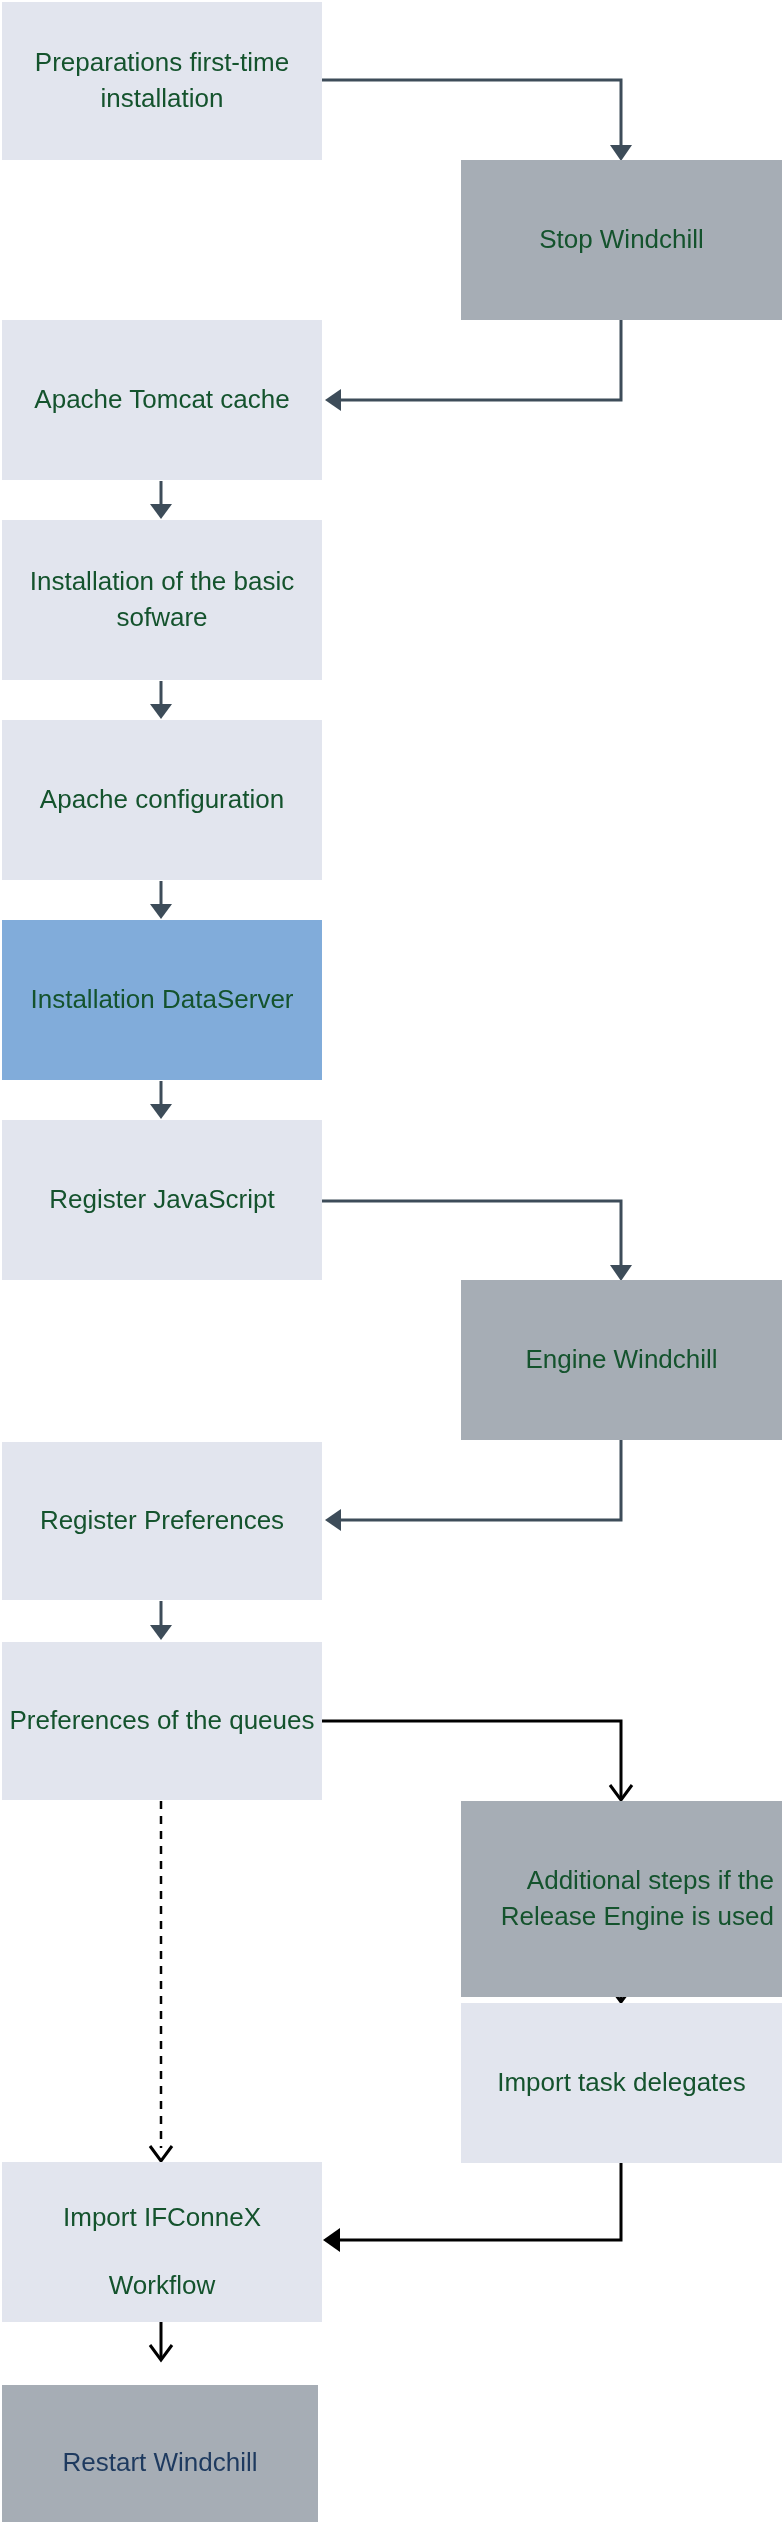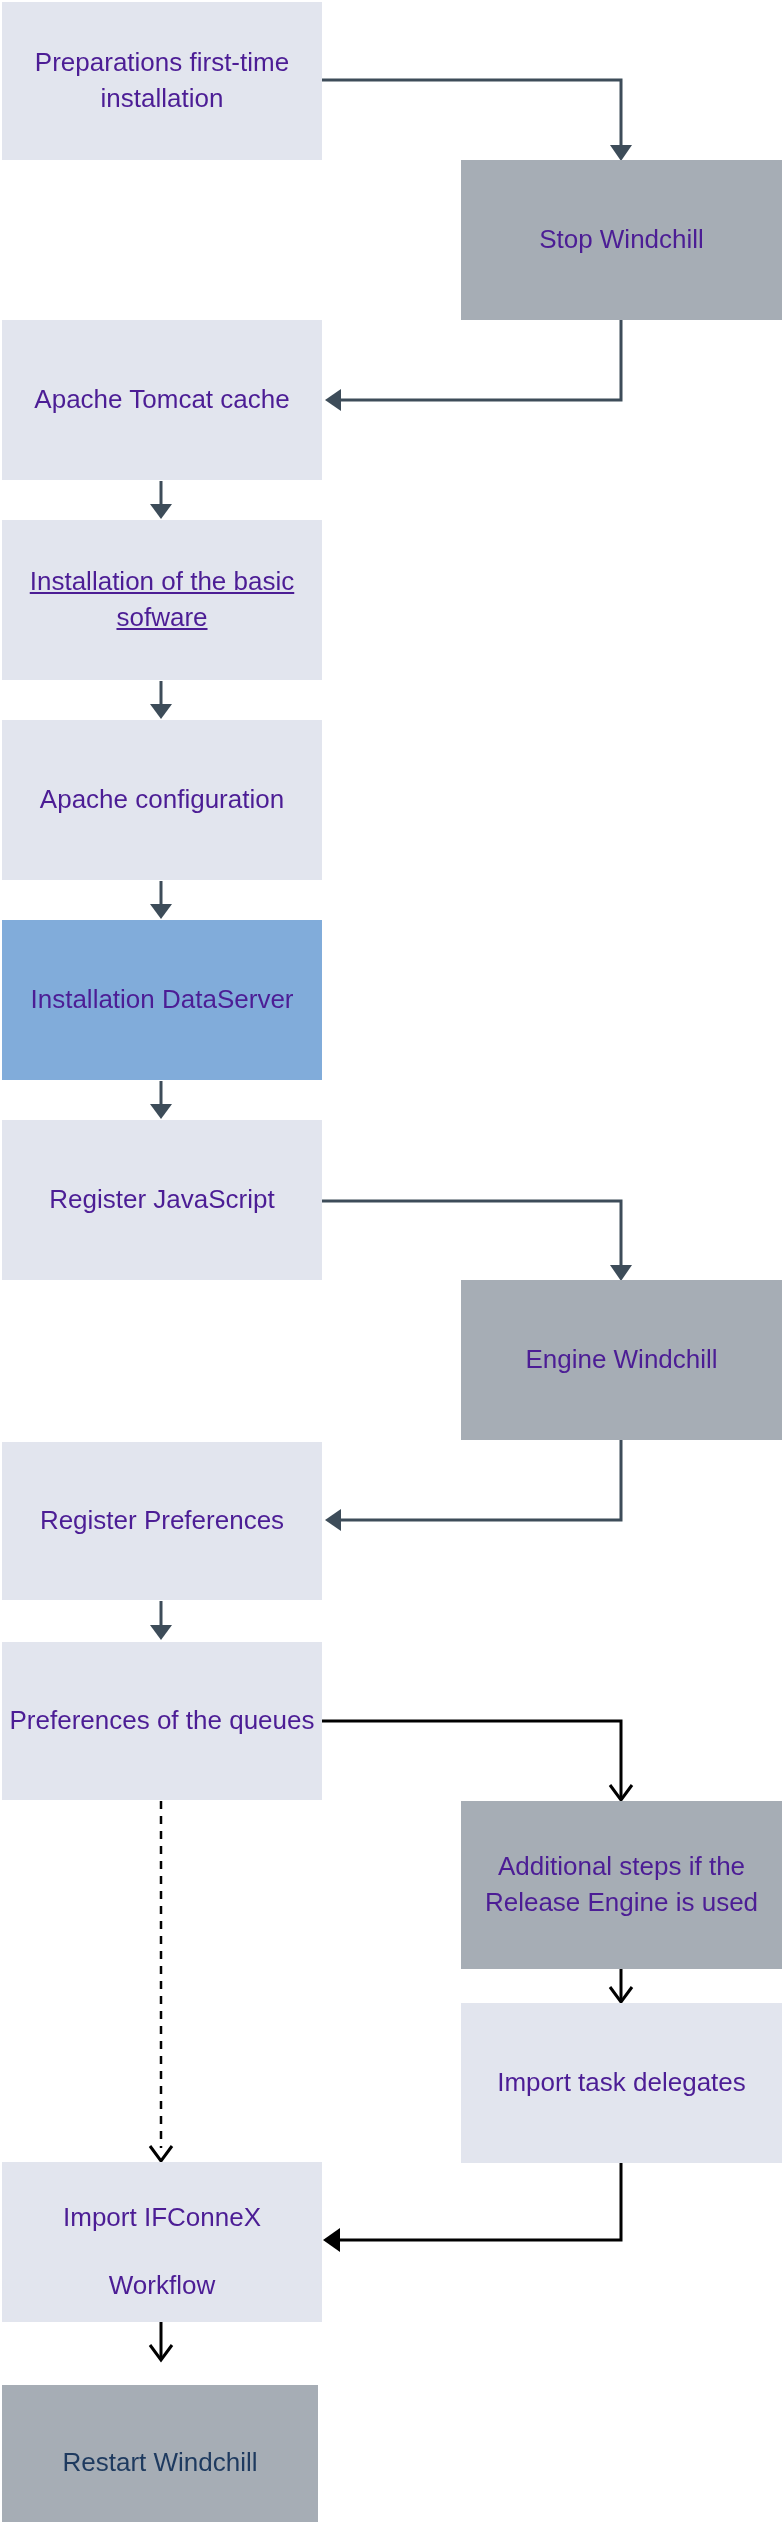--- a/index.html
+++ b/index.html
@@ -13,21 +13,21 @@
   }
   .node {
     position: absolute;
     display: flex;
     flex-direction: column;
     align-items: center;
     justify-content: center;
     text-align: center;
     font-size: 26px;
     line-height: 1.38;
-    color: #4c1d95;
+    color: #14532d;
     box-sizing: border-box;
     padding: 0 8px;
   }
   .node.light { background: var(--node-light); }
   .node.gray  { background: var(--node-gray); }
   .node.blue  { background: var(--node-blue); }
   .node.restart { background: var(--node-gray); color: var(--restart-text); }
   .node .gap-lines { display: flex; flex-direction: column; gap: 32px; margin-top: 20px; }
   svg.connectors {
     position: absolute;
@@ -125,21 +125,21 @@
   </div>
 
   <div class="node gray" style="left:461px; top:160px; width:321px; height:160px;">
     <span>Stop Windchill</span>
   </div>
 
   <div class="node light" style="left:2px; top:320px; width:320px; height:160px;">
     <span>Apache Tomcat cache</span>
   </div>
 
-  <div class="node light" style="left:2px; top:520px; width:320px; height:160px;text-decoration:underline;">
+  <div class="node light" style="left:2px; top:520px; width:320px; height:160px;">
     <span>Installation of the basic sofware</span>
   </div>
 
   <div class="node light" style="left:2px; top:720px; width:320px; height:160px;">
     <span>Apache configuration</span>
   </div>
 
   <div class="node blue" style="left:2px; top:920px; width:320px; height:160px;">
     <span>Installation DataServer</span>
   </div>
@@ -153,21 +153,21 @@
   </div>
 
   <div class="node light" style="left:2px; top:1442px; width:320px; height:158px;">
     <span>Register Preferences</span>
   </div>
 
   <div class="node light" style="left:2px; top:1642px; width:320px; height:158px; padding:0 2px;">
     <span>Preferences of the queues</span>
   </div>
 
-  <div class="node gray" style="left:461px; top:1801px; width:321px; height:168px;">
+  <div class="node gray" style="left:461px; top:1801px; width:321px; height:196px;text-align:right;">
     <span>Additional steps if the Release Engine is used</span>
   </div>
 
   <div class="node light" style="left:461px; top:2003px; width:321px; height:160px;">
     <span>Import task delegates</span>
   </div>
 
   <div class="node light" style="left:2px; top:2162px; width:320px; height:160px;">
     <span class="gap-lines">
       <span>Import IFConneX</span>

